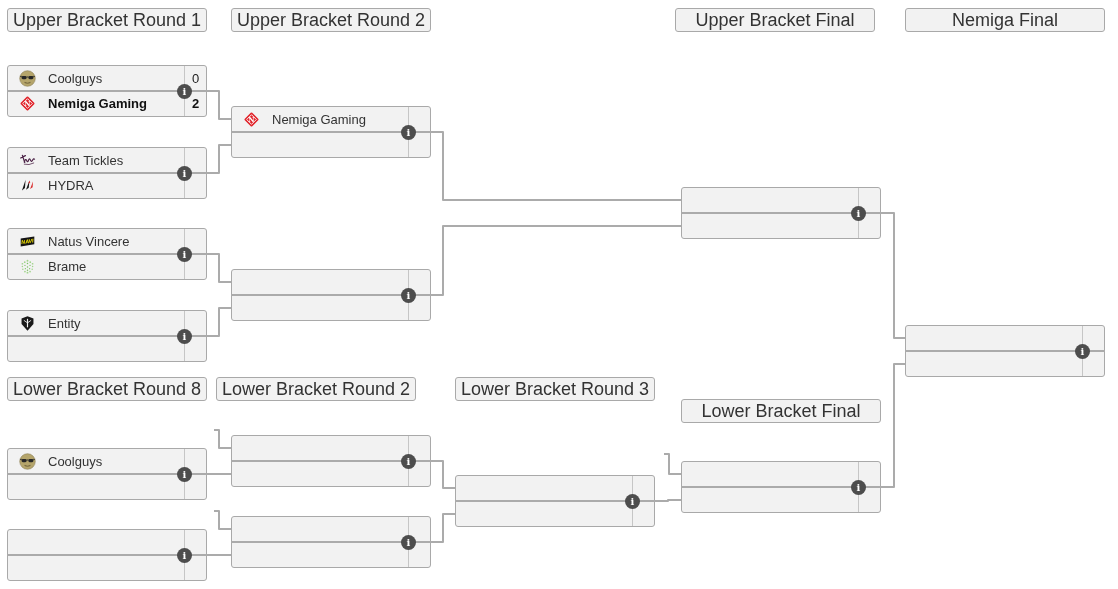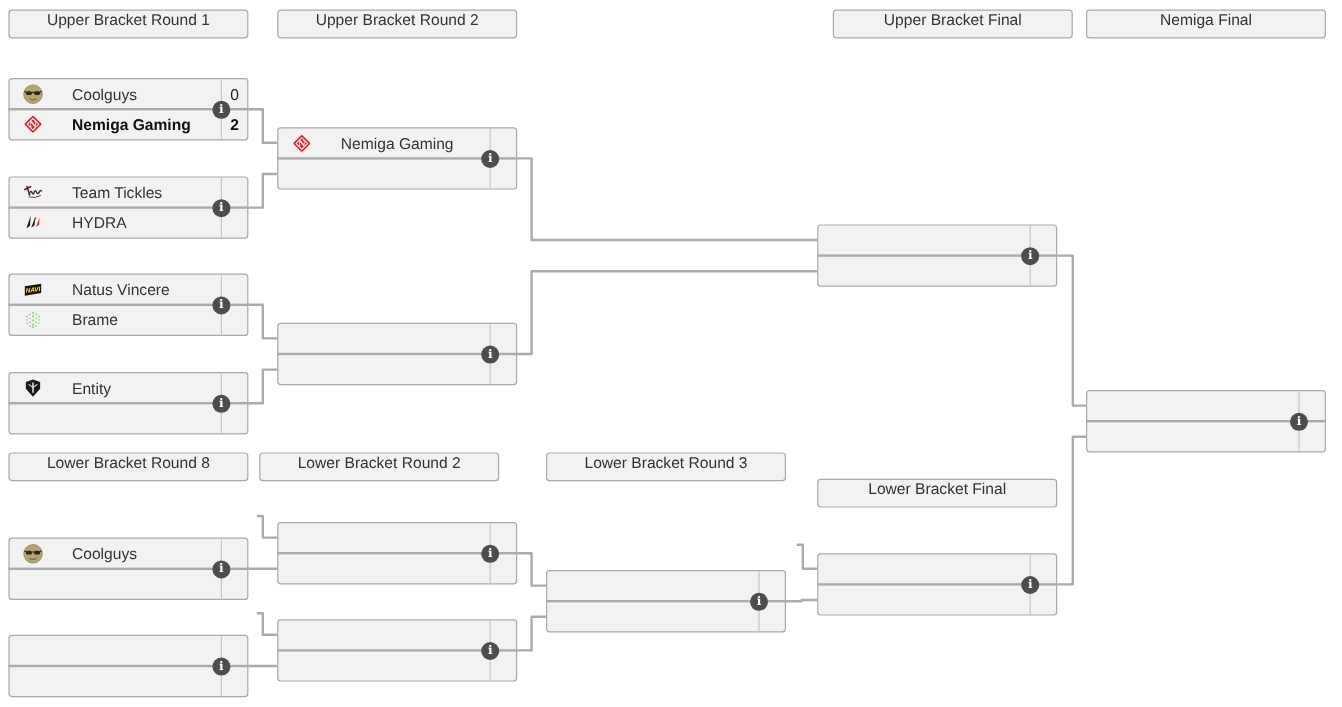--- a/index.html
+++ b/index.html
@@ -1,29 +1,29 @@
 <!DOCTYPE html>
 <html><head>
 <meta charset="utf-8">
 <style>
   html,body{margin:0;padding:0;background:#fff;}
   body{font-family:"Liberation Sans",sans-serif;}
   .stage{position:relative;width:1118px;height:589px;background:#fff;overflow:hidden;}
   .wires{position:absolute;left:0;top:0;z-index:0;}
   .hdr{position:absolute;width:200px;height:24px;box-sizing:border-box;background:#f2f2f2;
-       border:1px solid #a9a9a9;border-radius:3px;display:flex;align-items:flex-start;justify-content:center;
-       font-size:13px;color:#333;z-index:1;}
+       border:1px solid #a9a9a9;border-radius:3px;display:flex;align-items:flex-end;justify-content:center;
+       font-size:18px;color:#333;z-index:1;}
   .match{position:absolute;width:200px;height:52px;box-sizing:border-box;background:#f2f2f2;
          border:1px solid #a9a9a9;border-radius:3px;z-index:1;}
   .slot{position:absolute;left:0;width:176px;height:25px;display:flex;align-items:center;overflow:hidden;}
   .s-top{top:0;}
   .s-bot{top:25px;}
   .logo{width:17px;height:17px;margin-left:11px;flex:0 0 auto;}
   .logo svg{display:block;}
-  .tname{margin-left:24px;font-size:13px;color:#333;white-space:nowrap;}
+  .tname{margin-left:12px;font-size:13px;color:#333;white-space:nowrap;}
   .tname.win{font-weight:bold;color:#111;}
   .hdiv{position:absolute;left:-1px;right:-1px;top:24px;height:2px;background:#ababab;}
   .vdiv{position:absolute;left:176px;top:0;bottom:0;width:1px;background:#c6c6c6;}
   .score{position:absolute;left:177px;width:21px;height:25px;line-height:25px;text-align:center;
          font-size:13px;color:#222;}
   .score.win{font-weight:bold;color:#111;}
   .info{position:absolute;left:169px;top:18px;width:15px;height:15px;border-radius:50%;
         background:#4d4d4d;color:#fff;font-family:"DejaVu Serif",serif;font-weight:bold;
         font-size:10px;line-height:15px;text-align:center;z-index:3;cursor:pointer;}
 </style>
@@ -52,21 +52,21 @@
       <polyline points="881,487 894,487 894,364 905,364"></polyline>
     </g>
   </svg>
 
   <div class="hdr" style="left:7px;top:8px">
       <span>Upper Bracket Round 1</span>
     </div>
   <div class="hdr" style="left:231px;top:8px">
       <span>Upper Bracket Round 2</span>
     </div>
-  <div class="hdr" style="left:694px;top:8px">
+  <div class="hdr" style="left:675px;top:8px">
       <span>Upper Bracket Final</span>
     </div>
   <div class="hdr" style="left:905px;top:8px">
       <span>Nemiga Final</span>
     </div>
   <div class="hdr" style="left:7px;top:377px">
       <span>Lower Bracket Round 8</span>
     </div>
   <div class="hdr" style="left:216px;top:377px">
       <span>Lower Bracket Round 2</span>

